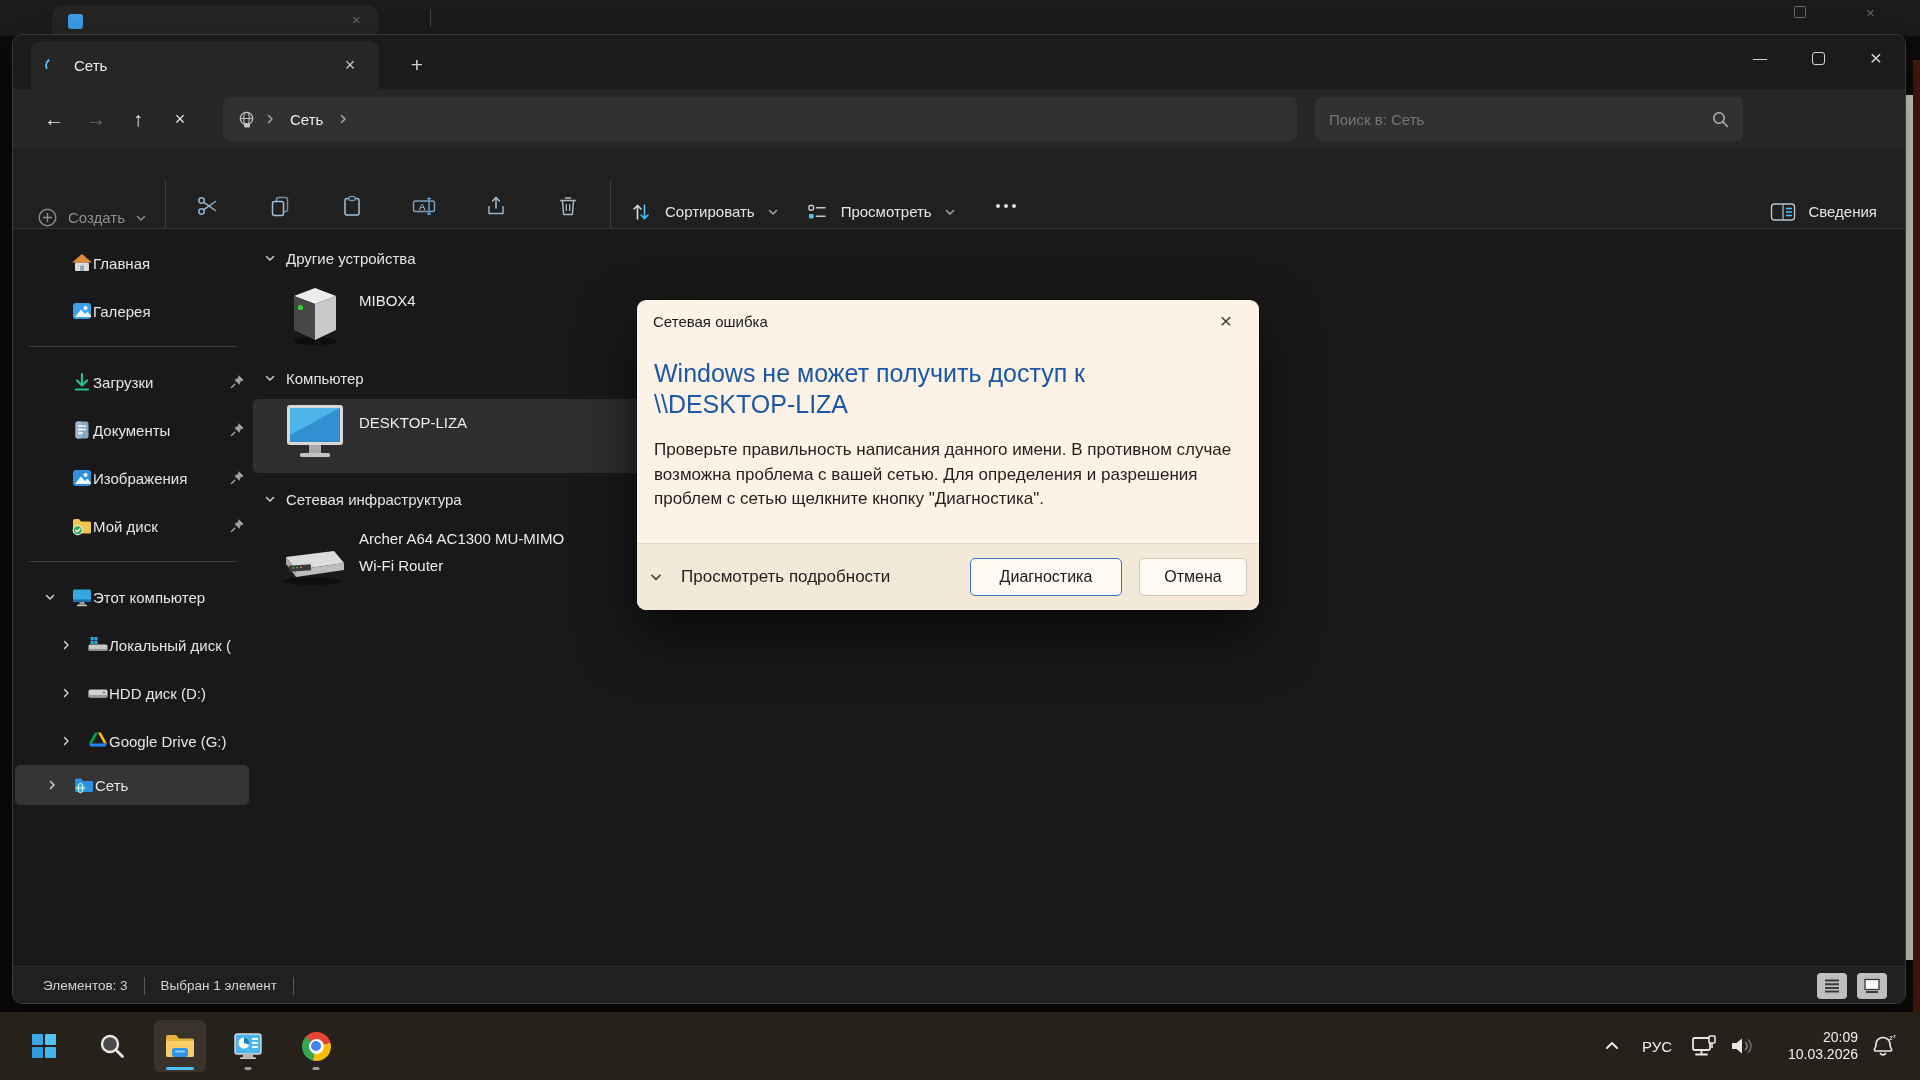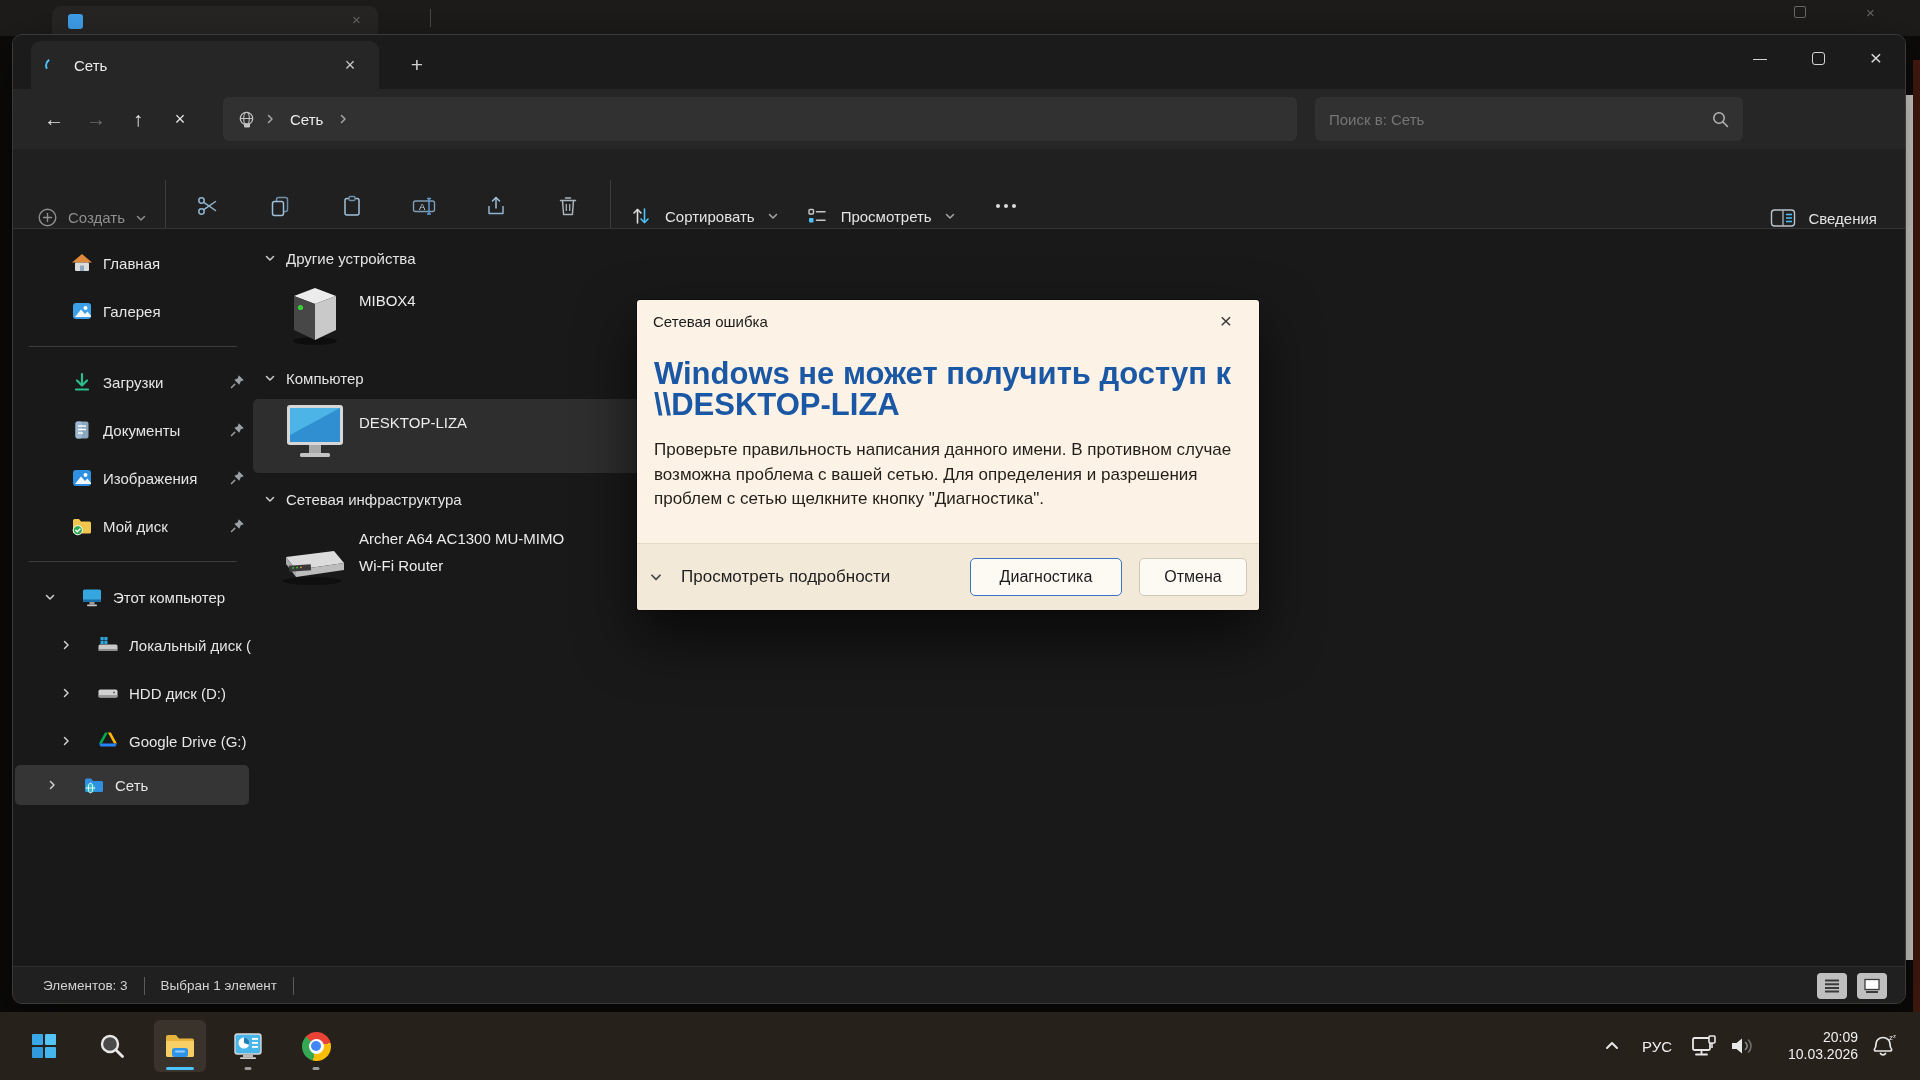--- a/index.html
+++ b/index.html
@@ -28,49 +28,49 @@
   .navbtn.dim{color:#6b6b6b}
   #addrbar{flex:1;height:44px;background:#313131;border-radius:6px;margin:0 18px 0 22px;display:flex;align-items:center;padding:0 14px;max-width:1074px}
   #addrbar .crumb{color:#ececec;padding:0 6px}
   #searchbox{width:428px;height:44px;background:#313131;border-radius:6px;display:flex;align-items:center;padding:0 14px}
   #searchbox input{flex:1;background:transparent;border:none;outline:none;color:#0ea5e9;font-size:15px;font-family:inherit}
   
   #toolbar{height:80px;background:#202020;display:flex;align-items:flex-end;padding:0 24px;border-bottom:1px solid #343434}
   .tbgroup{display:flex;align-items:center;gap:8px;color:#8f8f8f}
   .tbicon{width:48px;height:44px;display:flex;align-items:center;justify-content:center;border-radius:5px}
   .tbdivider{width:1px;height:48px;background:#3c3c3c;margin:0 18px}
-  .tblabel{color:#e4e4e4;margin:1px 4px}
+  .tblabel{color:#e4e4e4;margin:8px 4px}
   .chev{width:12px;height:12px;fill:none;stroke:#a6a6a6;stroke-width:1.5;stroke-linecap:round;stroke-linejoin:round}
   
   #bodyrow{display:flex;height:737px}
   #sidebar{width:240px;background:#191919;padding-top:10px;flex:none}
-  .srow{height:48px;display:flex;align-items:center;gap:10px;padding-left:58px;position:relative}
+  .srow{height:48px;display:flex;align-items:center;padding-left:58px;position:relative}
   .srow .slabel{color:#e6e6e6;white-space:nowrap;overflow:hidden}
   .srow .pin{position:absolute;right:8px;top:16px}
   .treerow{padding-left:30px}
   .treerow .tchev{width:14px;margin-right:14px;flex:none}
   .childrow{padding-left:46px}
   .sdivider{height:1px;background:#3d3d3d;margin:11px 16px}
   .sicon{width:22px;height:22px;flex:none}
   #siderow-net{height:40px;margin:0 4px 0 2px;background:#353535;border-radius:5px}
   
   #content{position:relative;flex:1;background:#191919;overflow:hidden}
   .sechdr{position:absolute;left:11px;display:flex;align-items:center;gap:10px;height:34px;color:#e4e4e4}
   .itemlabel{position:absolute;color:#ececec}
   #selrow{position:absolute;left:0px;top:170px;width:440px;height:74px;background:#2e2e2e;border-radius:5px}
   
   #statusbar{height:38px;background:#202020;border-top:1px solid #2e2e2e;display:flex;align-items:center;padding-left:30px;gap:16px;font-size:13.5px;color:#d2d2d2;position:relative}
   .statsep{width:1px;height:18px;background:#5a5a5a}
   .viewbtn{width:30px;height:26px;background:#bfbfbf;border-radius:4px;display:flex;align-items:center;justify-content:center}
   
-  #dialog{position:absolute;left:637px;top:300px;width:622px;height:310px;background:#fcf3e6;border-radius:3px;box-shadow:0 26px 58px rgba(0,0,0,.65),0 0 0 1px rgba(0,0,0,.25);overflow:hidden;color:#1d1a16}
+  #dialog{position:absolute;left:637px;top:300px;width:622px;height:310px;background:#fcf3e6;border-radius:9px;box-shadow:0 26px 58px rgba(0,0,0,.65),0 0 0 1px rgba(0,0,0,.25);overflow:hidden;color:#1d1a16}
   #dlg-titlebar{height:42px;display:flex;align-items:center;padding:0 16px}
   #dlg-title{flex:1;font-size:15px;color:#1b1b1b}
   #dlg-close{width:34px;height:30px;display:flex;align-items:center;justify-content:center;font-size:21px;color:#3a3a3a}
-  #dlg-heading{position:absolute;left:17px;top:58px;width:580px;font-size:31px;line-height:31px;color:#1a57a5;font-weight:700}
+  #dlg-heading{position:absolute;left:17px;top:58px;width:580px;font-size:25px;line-height:31px;color:#1a57a5;font-weight:400}
   #dlg-body{position:absolute;left:17px;top:138px;width:585px;font-size:17px;line-height:24.5px;color:#221e19}
   #dlg-footer{position:absolute;left:0;bottom:0;width:100%;height:67px;background:#f2e9d8;border-top:1px solid #e3dac8;display:flex;align-items:center;padding:0 12px}
   #dlg-expander{display:flex;align-items:center;gap:18px;font-size:17px;color:#1f1f1f}
   .dlgbtn{height:38px;border-radius:5px;background:#fdfaf4;font-size:16px;color:#1b1b1b;display:flex;align-items:center;justify-content:center;font-family:inherit}
   #btn-diag{width:152px;border:1px solid #3b72c4;margin-left:auto}
   #btn-cancel{width:108px;border:1px solid #cfc8ba;margin-left:17px}
   
   #taskbar{position:absolute;left:0;top:1012px;width:1920px;height:68px;background:#27211b;display:flex;align-items:center;padding-left:18px;gap:16px}
   .tbapp{width:52px;height:52px;display:flex;align-items:center;justify-content:center;border-radius:6px;position:relative}
   .tbapp.active{background:#3a332c}

